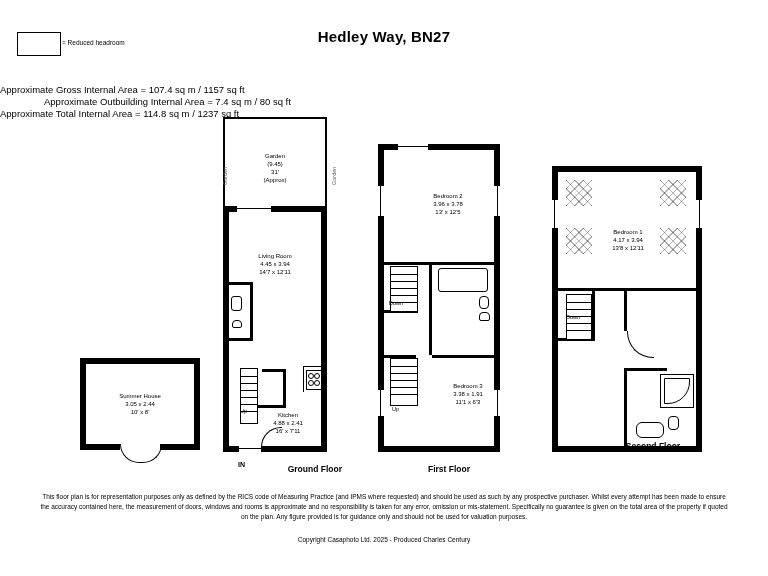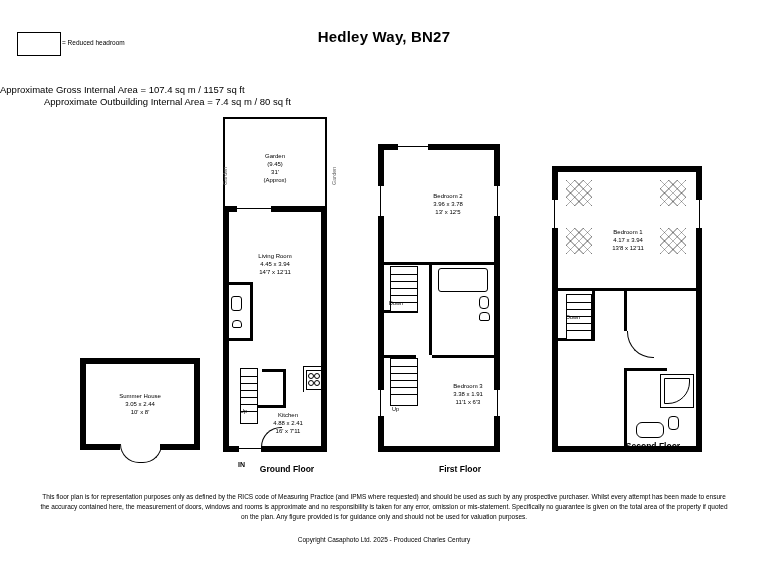--- a/index.html
+++ b/index.html
@@ -71,20 +71,21 @@
   .in-label{position:absolute;font-size:7px;font-weight:bold;}
 </style>
 </head>
 <body>
 
 <div class="stage">
 
   <div class="title">Hedley Way, BN27</div>
   <div class="subline s1">Approximate Gross Internal Area = 107.4 sq m / 1157 sq ft</div>
   <div class="subline s2">Approximate Outbuilding Internal Area = 7.4 sq m / 80 sq ft</div>
+  <div class="subline s3">Approximate Total Internal Area = 114.8 sq m / 1237 sq ft</div>
 
   <div class="legend-box"></div>
   <div class="legend-label">= Reduced headroom</div>
 
   <div>
     <div class="wall" style="left:80px;top:358px;width:120px;height:6px;"></div>
     <div class="wall" style="left:80px;top:358px;width:6px;height:92px;"></div>
     <div class="wall" style="left:194px;top:358px;width:6px;height:92px;"></div>
     <div class="wall" style="left:80px;top:444px;width:40px;height:6px;"></div>
     <div class="wall" style="left:160px;top:444px;width:40px;height:6px;"></div>
@@ -158,21 +159,21 @@
       <span>Living Room</span><br>
       <span>4.45 x 3.94</span><br>
       <span>14'7 x 12'11</span>
     </div>
     <div class="lbl" style="left:258px;top:411px;width:60px;">
       <span>Kitchen</span><br>
       <span>4.88 x 2.41</span><br>
       <span>16' x 7'11</span>
     </div>
 
-    <div class="floorname" style="left:232px;top:464px;width:110px;">Ground Floor</div>
+    <div class="floorname" style="left:232px;top:464px;width:110px;text-align:right;">Ground Floor</div>
   </div>
 
   <div>
     <div class="wall" style="left:378px;top:144px;width:122px;height:6px;"></div>
     <div class="wall" style="left:378px;top:144px;width:6px;height:308px;"></div>
     <div class="wall" style="left:494px;top:144px;width:6px;height:308px;"></div>
     <div class="wall" style="left:378px;top:446px;width:122px;height:6px;"></div>
 
     <div class="room" style="left:398px;top:144px;width:30px;height:6px;"></div>
     <div class="thinline" style="left:398px;top:146px;width:30px;height:1px;"></div>
@@ -216,21 +217,21 @@
       <span>Bedroom 2</span><br>
       <span>3.96 x 3.78</span><br>
       <span>13' x 12'5</span>
     </div>
     <div class="lbl" style="left:436px;top:382px;width:64px;">
       <span>Bedroom 3</span><br>
       <span>3.38 x 1.91</span><br>
       <span>11'1 x 6'3</span>
     </div>
 
-    <div class="floorname" style="left:405px;top:464px;width:110px;">First Floor</div>
+    <div class="floorname" style="left:394px;top:464px;width:110px;">First Floor</div>
   </div>
 
   <div>
     <div class="wall" style="left:552px;top:166px;width:150px;height:6px;"></div>
     <div class="wall" style="left:552px;top:166px;width:6px;height:286px;"></div>
     <div class="wall" style="left:696px;top:166px;width:6px;height:286px;"></div>
     <div class="wall" style="left:552px;top:446px;width:150px;height:6px;"></div>
 
     <div class="room" style="left:552px;top:200px;width:6px;height:28px;"></div>
     <div class="thinline" style="left:554px;top:200px;width:1px;height:28px;"></div>

